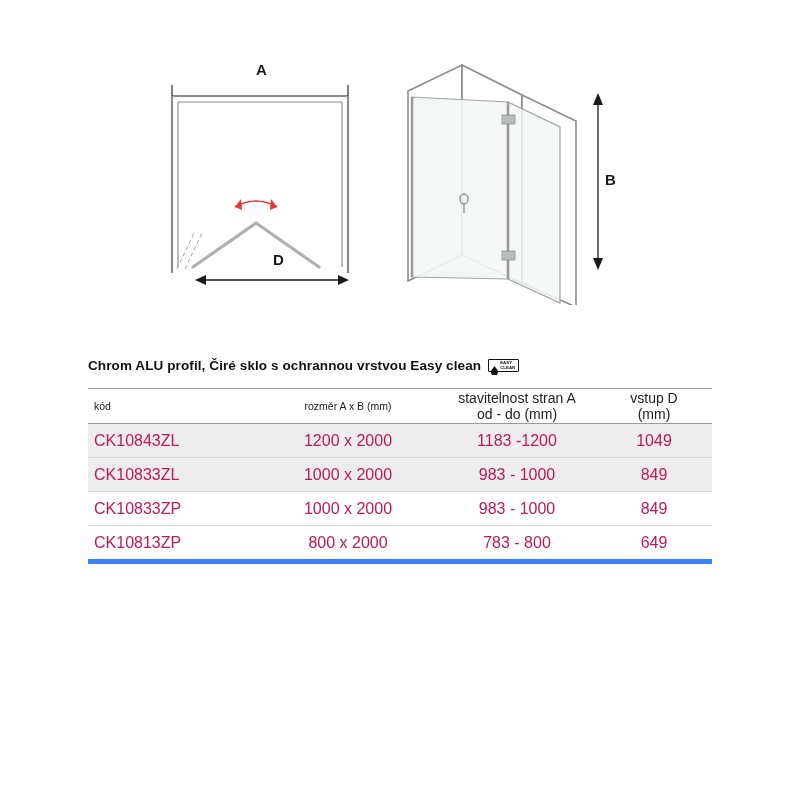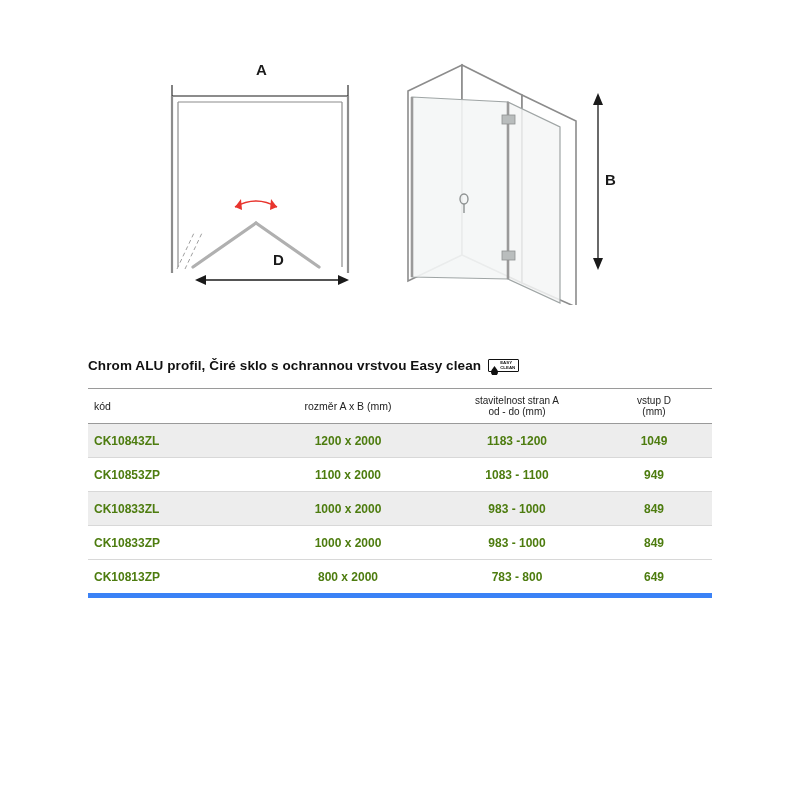--- a/index.html
+++ b/index.html
@@ -107,27 +107,27 @@
     vertical-align: middle;
     border-top: 1px solid #9a9a9a;
     border-bottom: 1px solid #9a9a9a;
   }
   table.spec thead th.col-code {
     text-align: left;
     padding-left: 6px;
   }
   table.spec thead th .sub {
     display: block;
-    font-size: 10px;
+    font-size: 14px;
   }
   table.spec tbody td {
     height: 33px;
-    font-size: 12px;
-    font-weight: bold;
-    color: #4d7c0f;
+    font-size: 16px;
+    font-weight: normal;
+    color: #be185d;
     text-align: center;
     vertical-align: middle;
   }
   table.spec tbody td.col-code {
     text-align: left;
     padding-left: 6px;
   }
   table.spec tbody tr.alt td {
     background: #ededed;
   }
@@ -275,26 +275,20 @@
         </th>
       </tr>
     </thead>
     <tbody>
       <tr class="alt">
         <td class="col-code">CK10843ZL</td>
         <td>1200 x 2000</td>
         <td>1183 -1200</td>
         <td>1049</td>
       </tr>
-      <tr>
-        <td class="col-code">CK10853ZP</td>
-        <td>1100 x 2000</td>
-        <td>1083 - 1100</td>
-        <td>949</td>
-      </tr>
       <tr class="alt">
         <td class="col-code">CK10833ZL</td>
         <td>1000 x 2000</td>
         <td>983 - 1000</td>
         <td>849</td>
       </tr>
       <tr>
         <td class="col-code">CK10833ZP</td>
         <td>1000 x 2000</td>
         <td>983 - 1000</td>

